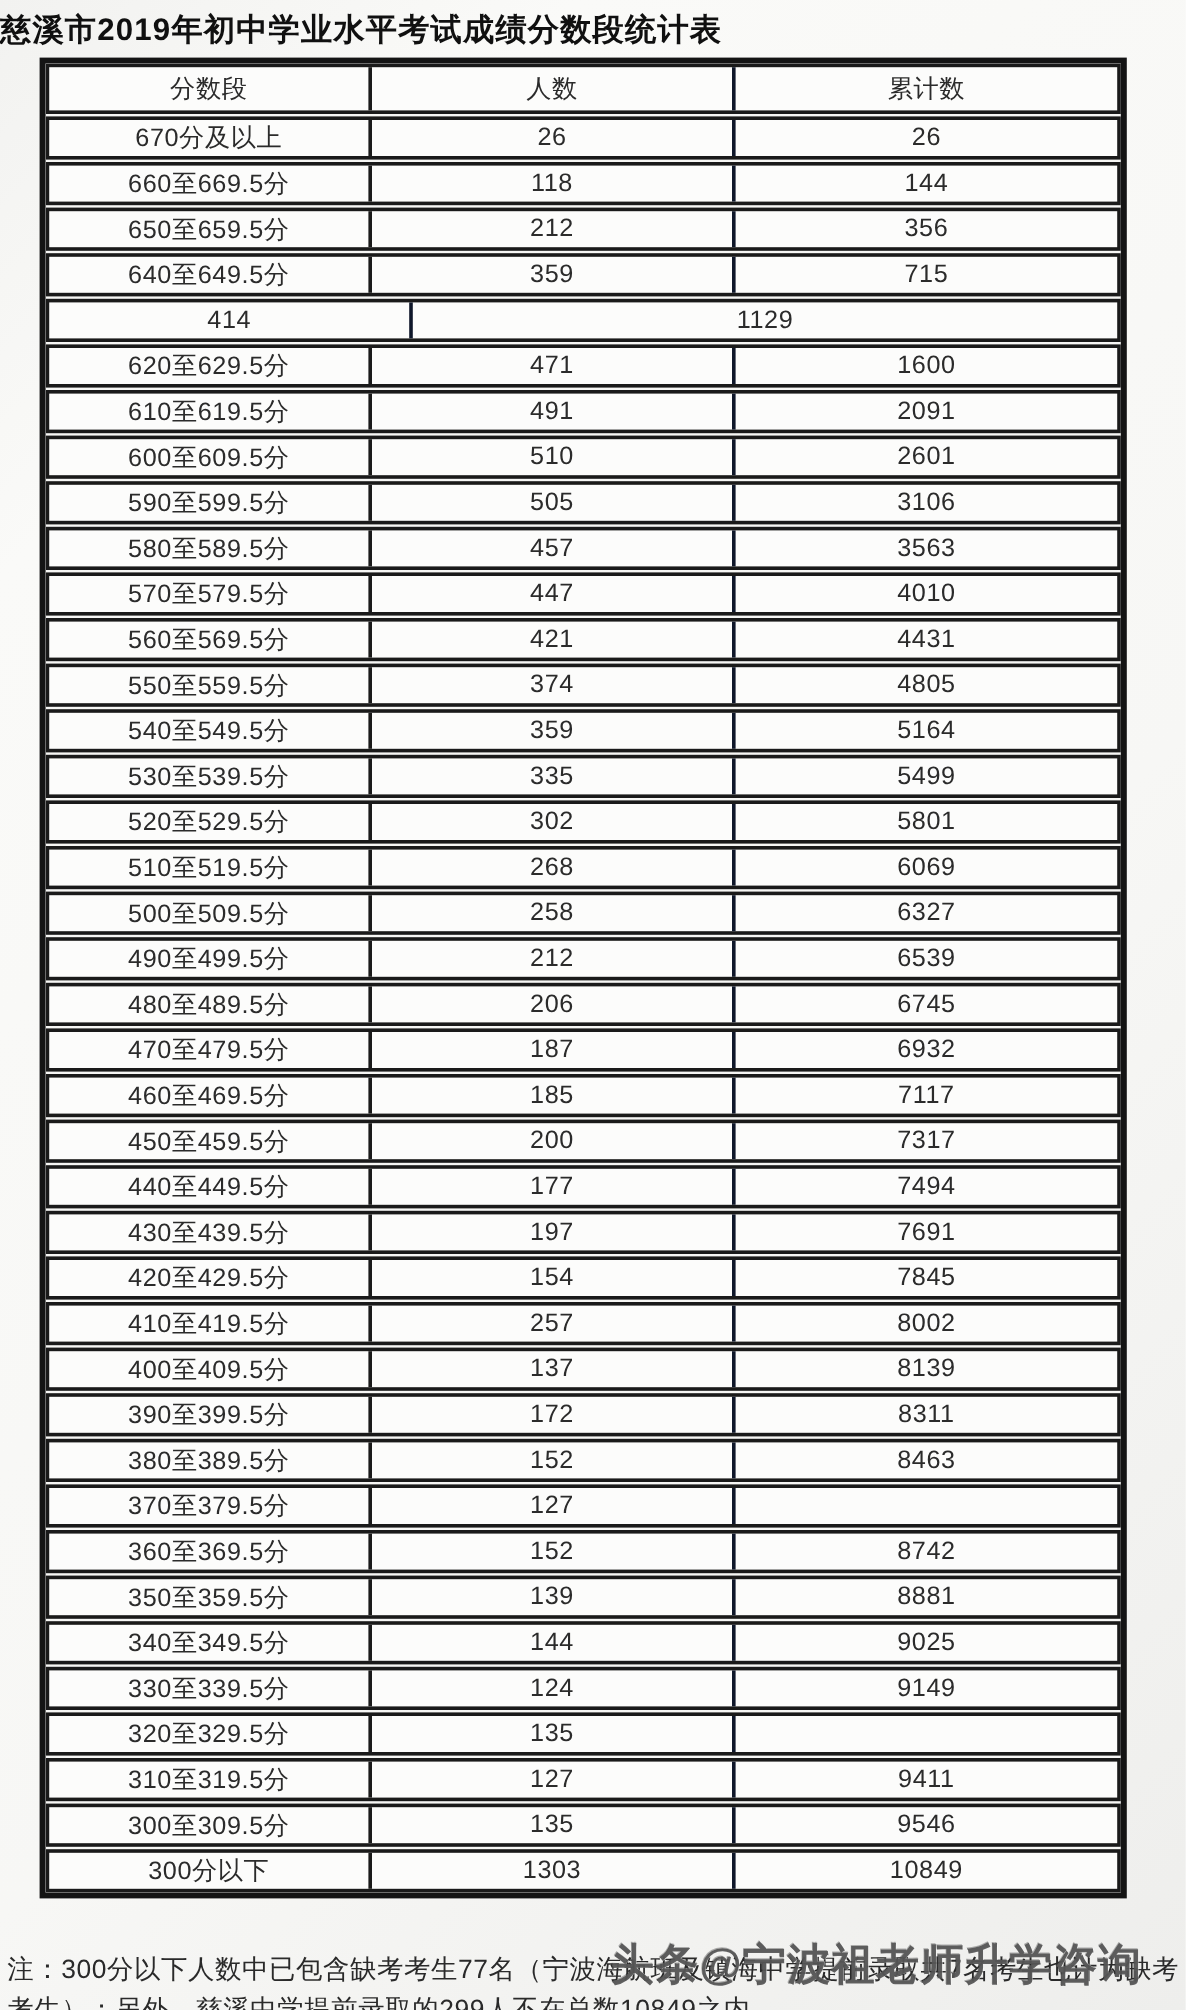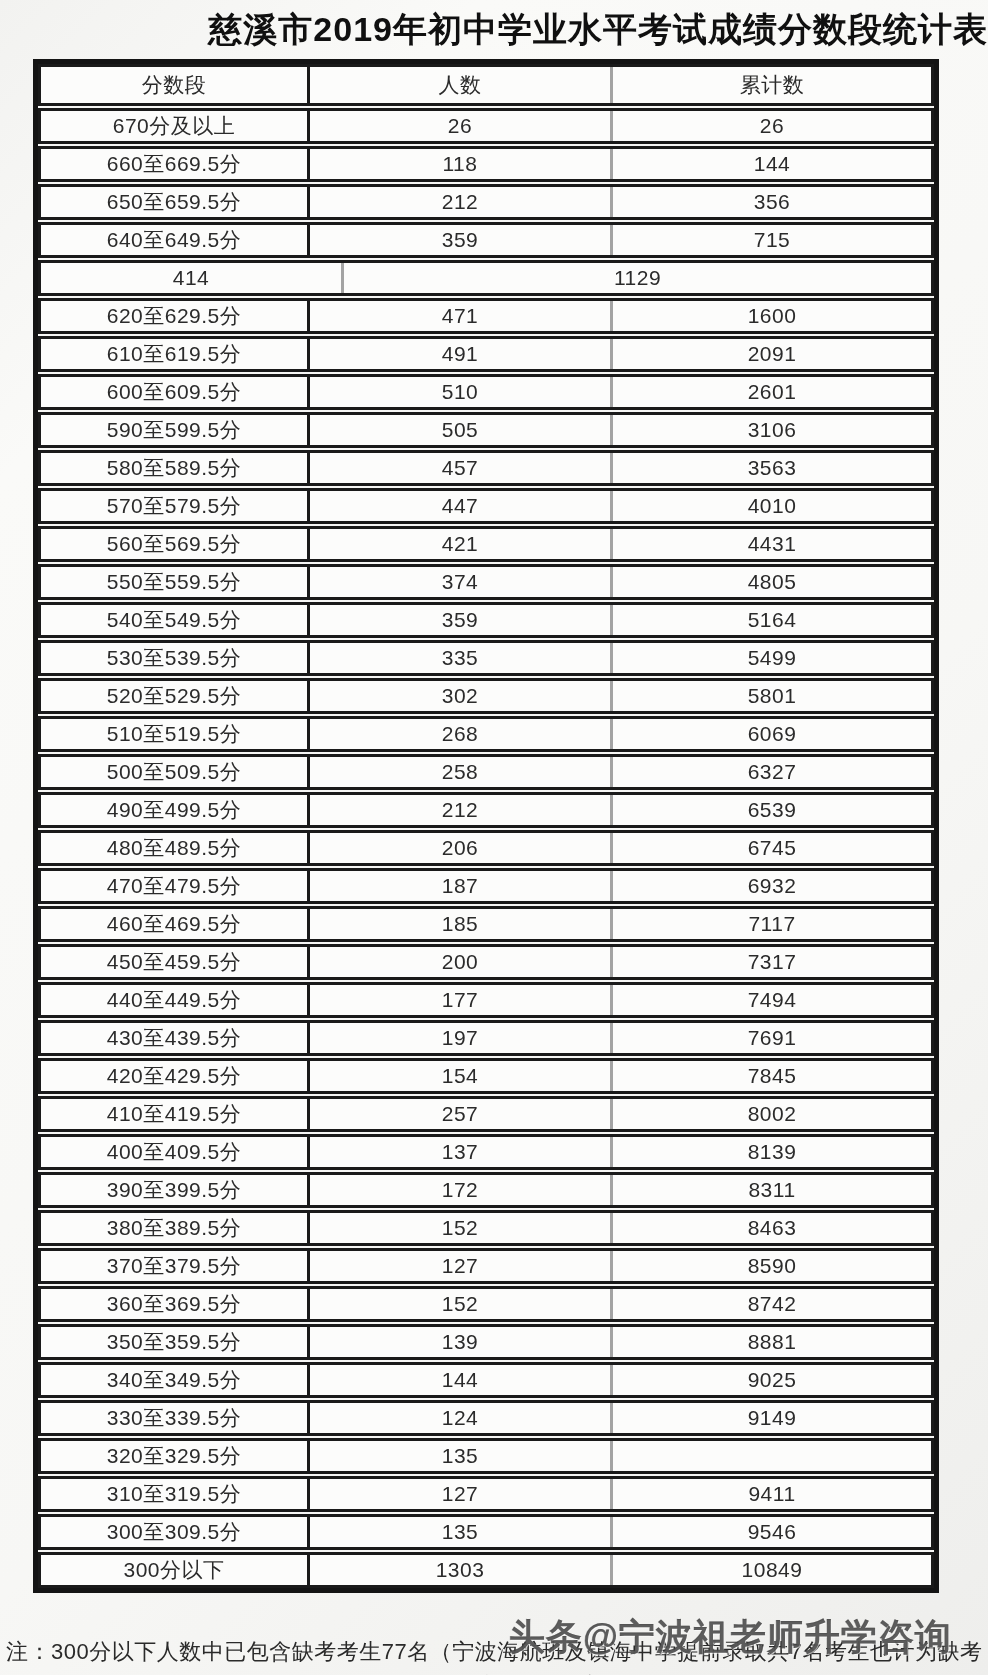--- a/index.html
+++ b/index.html
@@ -5,21 +5,21 @@
   html,body{margin:0;padding:0;}
   body{
     width:988px;height:1675px;overflow:hidden;position:relative;
     background:linear-gradient(135deg,#f2f2f0 0%,#fafaf8 18%,#f7f7f5 60%,#eeeeec 100%);
     font-family:"Liberation Sans","DejaVu Sans",sans-serif;
     color:#242424;
     -webkit-font-smoothing:antialiased;
   }
   .page{position:absolute;inset:0;}
   .title{
-    text-align:right;font-size:34px;font-weight:bold;color:#101010;
+    text-align:left;font-size:26px;font-weight:bold;color:#101010;
     margin:7px 0 6px 0;letter-spacing:1px;white-space:nowrap;
   }
   .score-table{
     margin:0 49px 0 33px;
     border:5px solid #141414;
     display:flex;flex-direction:column;gap:2px;
     background:#f6f6f4;
   }
   .trow{
     display:flex;align-items:stretch;
@@ -27,21 +27,21 @@
     background:#fcfcfb;
     height:30px;
   }
   .trow.header{height:36px;}
   .cell{
     display:flex;align-items:center;justify-content:center;
     font-size:21px;color:#2b2b2b;letter-spacing:0.5px;
     overflow:hidden;white-space:nowrap;
   }
   .c1{width:266px;border-right:3px solid #1a1a1a;}
-  .c2{width:300px;border-right:3px solid #a3a3a3;}
+  .c2{width:300px;border-right:3px solid #0f172a;}
   .c3{flex:1;}
   .note{
     margin:42px 4px 0 6px;
     font-size:22px;line-height:34px;color:#2a2a2a;
     letter-spacing:0.5px;
   }
   .watermark{
     position:absolute;right:36px;bottom:13px;
     font-size:36px;font-weight:bold;letter-spacing:1px;
     color:rgba(64,64,64,0.82);
@@ -208,21 +208,20 @@
         <div class="cell c3">8311</div>
       </div>
       <div class="trow">
         <div class="cell c1">380至389.5分</div>
         <div class="cell c2">152</div>
         <div class="cell c3">8463</div>
       </div>
       <div class="trow">
         <div class="cell c1">370至379.5分</div>
         <div class="cell c2">127</div>
-        <div class="cell c3">8590</div>
       </div>
       <div class="trow">
         <div class="cell c1">360至369.5分</div>
         <div class="cell c2">152</div>
         <div class="cell c3">8742</div>
       </div>
       <div class="trow">
         <div class="cell c1">350至359.5分</div>
         <div class="cell c2">139</div>
         <div class="cell c3">8881</div>

